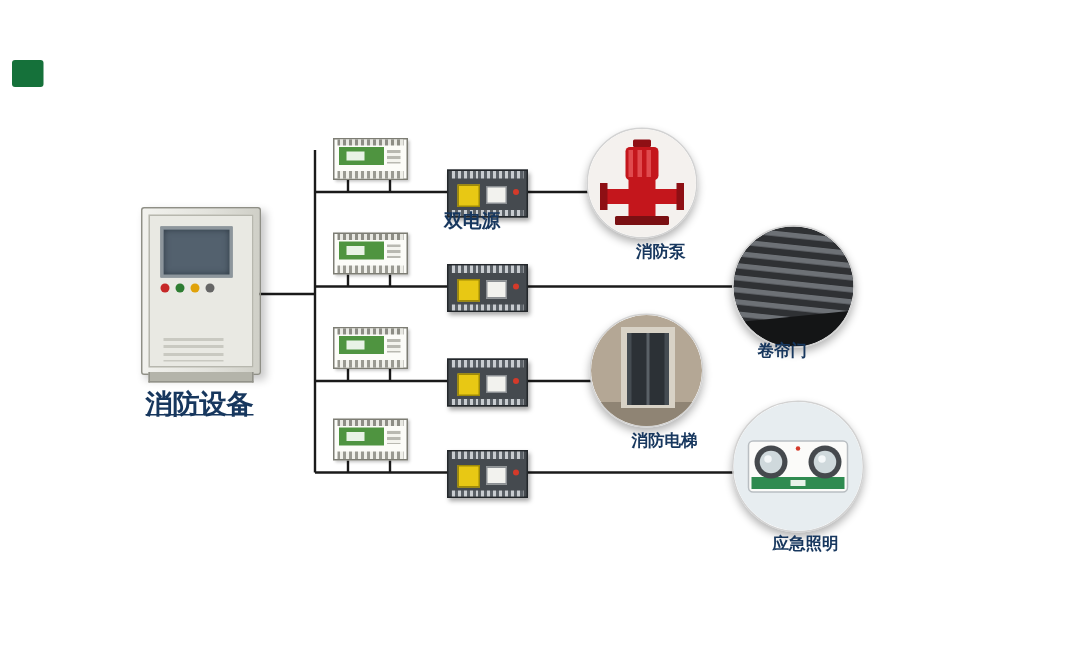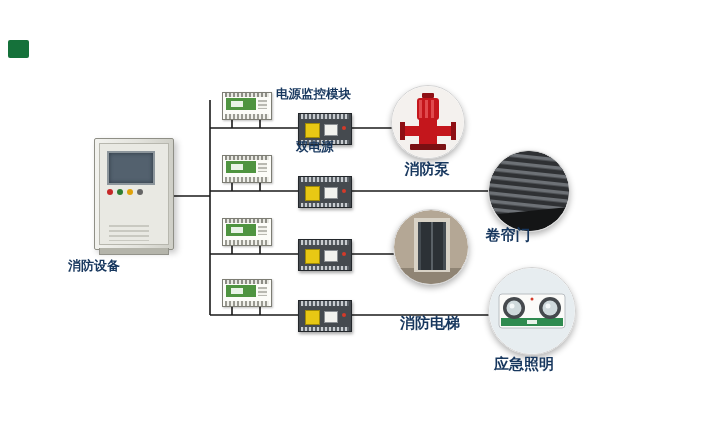--- a/index.html
+++ b/index.html
@@ -22,22 +22,22 @@
   .cabinet .indicators{position:absolute;left:12px;top:50px;width:46px;display:flex;gap:4px;}
   .cabinet .dot{width:6px;height:6px;border-radius:50%;}
   .cabinet .dot.r{background:#c62828;}
   .cabinet .dot.g{background:#2e7d32;}
   .cabinet .dot.y{background:#e0a20a;}
   .cabinet .dot.k{background:#666;}
   .cabinet .vents{position:absolute;left:14px;bottom:8px;width:40px;height:16px;
     background:repeating-linear-gradient(180deg,#c9c9c1 0 2px,#e9e9e3 2px 5px);}
   .cabinet-base{position:absolute;left:99px;top:248px;width:68px;height:6px;background:#b4b4aa;border:1px solid #92928a;border-top:none;}
 
-  .cabinet-label{position:absolute;left:68px;top:256px;width:130px;text-align:left;
-    color:#17375e;font-weight:bold;font-size:13px;line-height:1.5;}
+  .cabinet-label{position:absolute;left:68px;top:256px;width:130px;text-align:center;
+    color:#17375e;font-weight:bold;font-size:18px;line-height:1.5;text-decoration:underline;}
 
   
   .module{position:absolute;width:48px;height:26px;background:#fcfcf8;border:1px solid #7d7d74;box-shadow:1px 1px 2px rgba(0,0,0,.25);}
   .module .teeth-top{position:absolute;left:2px;right:2px;top:0;height:4px;
     background:repeating-linear-gradient(90deg,#8d8d85 0 2px,#e8e8e2 2px 4px);}
   .module .band{position:absolute;left:3px;top:5px;width:30px;height:12px;background:#4f9440;}
   .module .disp{position:absolute;left:8px;top:8px;width:12px;height:6px;background:#e9f3e6;}
   .module .btns{position:absolute;right:4px;top:7px;width:9px;height:9px;
     background:repeating-linear-gradient(180deg,#b9b9b1 0 2px,#f4f4ee 2px 4px);}
   .module .teeth-bottom{position:absolute;left:2px;right:2px;bottom:0;height:5px;
@@ -52,21 +52,21 @@
   .ats .panel{position:absolute;left:25px;top:10px;width:12px;height:10px;background:#f2f2ee;border:1px solid #8b8f93;}
   .ats .led{position:absolute;right:5px;top:12px;width:4px;height:4px;border-radius:50%;background:#d43a2a;}
 
   
   .flabel{position:absolute;color:#17375e;font-weight:bold;font-size:12.5px;white-space:nowrap;}
 
   
   .photo{position:absolute;border-radius:50%;overflow:hidden;box-shadow:0 3px 6px rgba(0,0,0,.3);border:1px solid #d2d2d2;}
   .photo svg{display:block;}
 
-  .eq-label{position:absolute;color:#17375e;font-weight:bold;font-size:15px;text-align:center;white-space:nowrap;}
+  .eq-label{position:absolute;color:#17375e;font-weight:bold;font-size:11px;text-align:right;white-space:nowrap;}
 </style>
 </head>
 <body>
 
 <div class="canvas">
 
   <div class="logo"></div>
 
   <svg class="wires" aria-hidden="true">
 
@@ -156,21 +156,20 @@
       <div class="teeth b"></div>
   </div>
   <div class="ats" style="left:298px;top:300px;">
     <div class="teeth"></div>
       <div class="handle"></div>
       <div class="panel"></div>
       <div class="led"></div>
       <div class="teeth b"></div>
   </div>
 
-  <div class="flabel" style="left:276px;top:86px;">电源监控模块</div>
   <div class="flabel" style="left:296px;top:139px;">双电源</div>
 
   <div class="photo" style="left:391px;top:85px;width:72px;height:72px;">
     <svg width="72" height="72" viewBox="0 0 72 72">
       <circle cx="36" cy="36" r="36" fill="#f4f1ee"></circle>
       <rect x="18" y="58" width="36" height="6" rx="1" fill="#7a1013"></rect>
       <rect x="10" y="40" width="52" height="10" fill="#c4161c"></rect>
       <rect x="8" y="36" width="5" height="18" fill="#8e0f14"></rect>
       <rect x="59" y="36" width="5" height="18" fill="#8e0f14"></rect>
       <rect x="27" y="32" width="18" height="26" fill="#c4161c"></rect>
@@ -202,21 +201,21 @@
     <svg width="74" height="74" viewBox="0 0 74 74">
       <circle cx="37" cy="37" r="37" fill="#b4a795"></circle>
       <rect x="0" y="58" width="74" height="16" fill="#8f8474"></rect>
       <rect x="20" y="8" width="36" height="54" fill="#d8d2c6"></rect>
       <rect x="24" y="12" width="28" height="48" fill="#2c3136"></rect>
       <rect x="37" y="12" width="2" height="48" fill="#5a6167"></rect>
       <rect x="24" y="12" width="3" height="48" fill="#454c52"></rect>
       <rect x="49" y="12" width="3" height="48" fill="#454c52"></rect>
     </svg>
   </div>
-  <div class="eq-label" style="left:395px;top:286px;width:70px;margin-top:28px;">消防电梯</div>
+  <div class="eq-label" style="left:395px;top:286px;width:70px;">消防电梯</div>
 
   <div class="photo" style="left:488px;top:267px;width:86px;height:86px;">
     <svg width="86" height="86" viewBox="0 0 86 86">
       <circle cx="43" cy="43" r="43" fill="#e7edf0"></circle>
       <rect x="10" y="26" width="66" height="34" rx="3" fill="#fbfbf9" stroke="#b9bec2"></rect>
       <rect x="12" y="50" width="62" height="8" fill="#2f8b50"></rect>
       <rect x="38" y="52" width="10" height="4" fill="#e8f3ea"></rect>
       <circle cx="25" cy="40" r="11" fill="#45494d"></circle>
       <circle cx="25" cy="40" r="7.5" fill="#cfd9dc"></circle>
       <circle cx="23" cy="38" r="2.5" fill="#f4f8f9"></circle>

